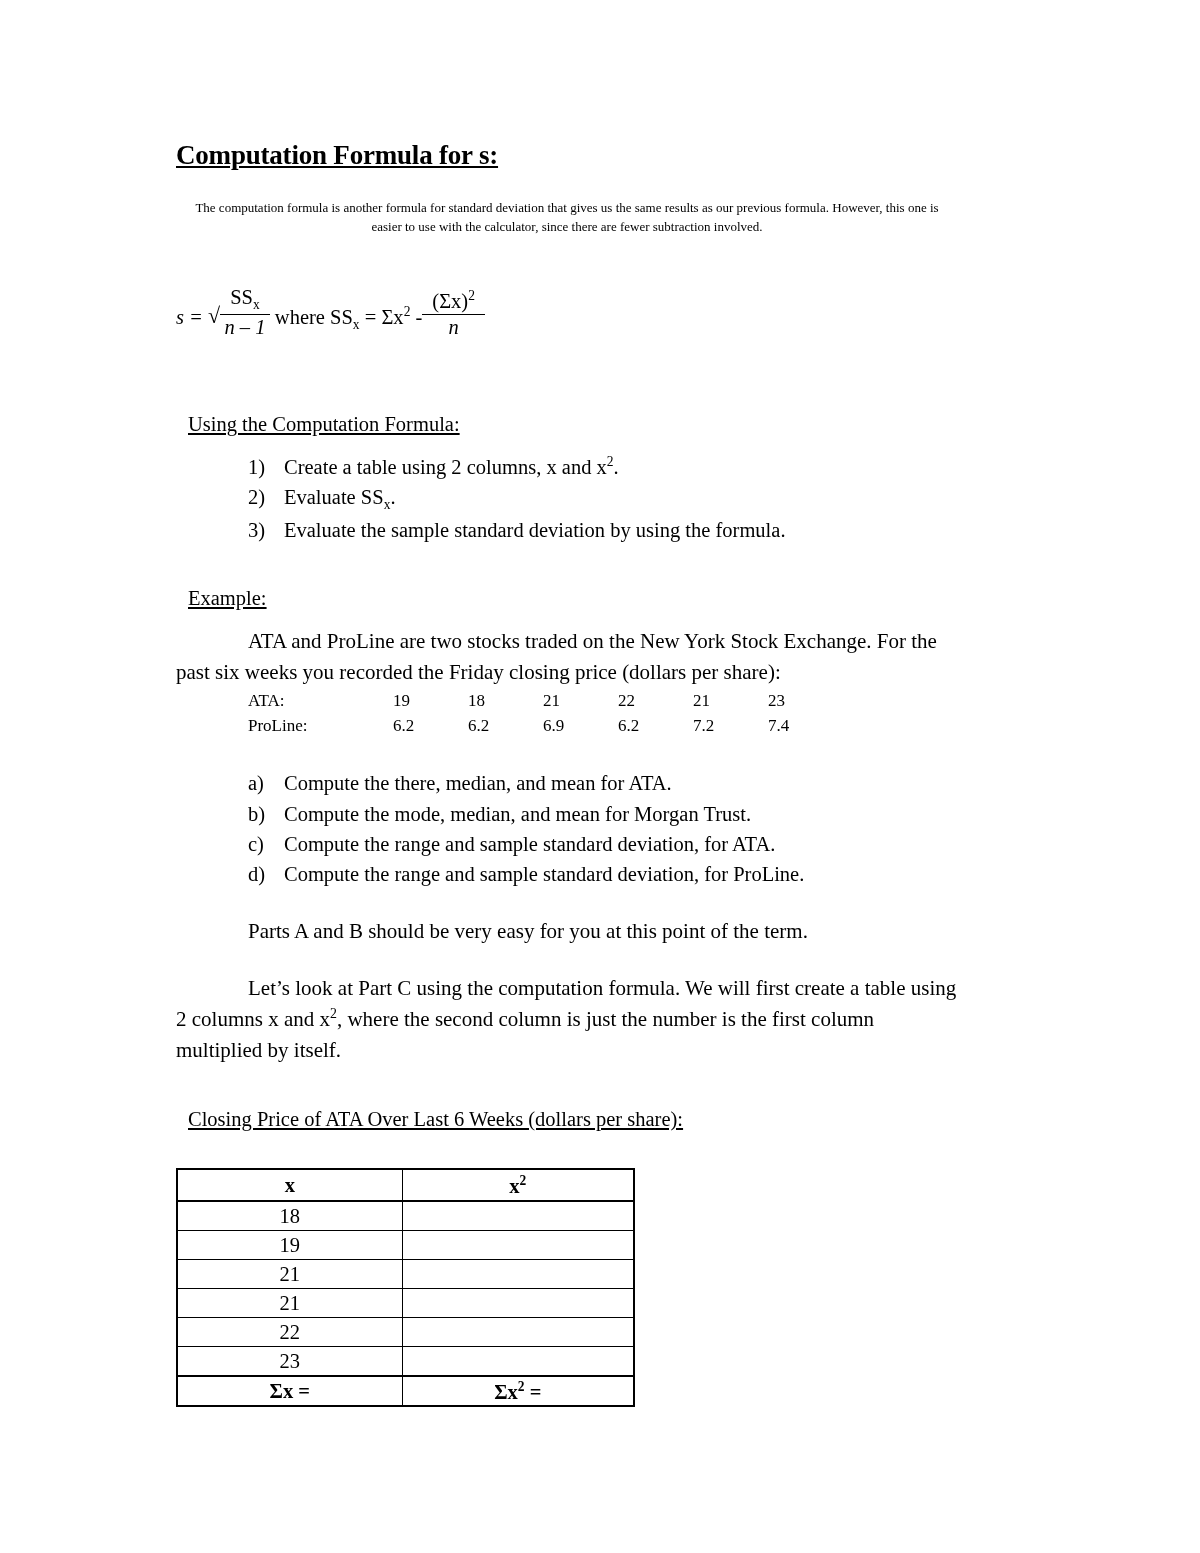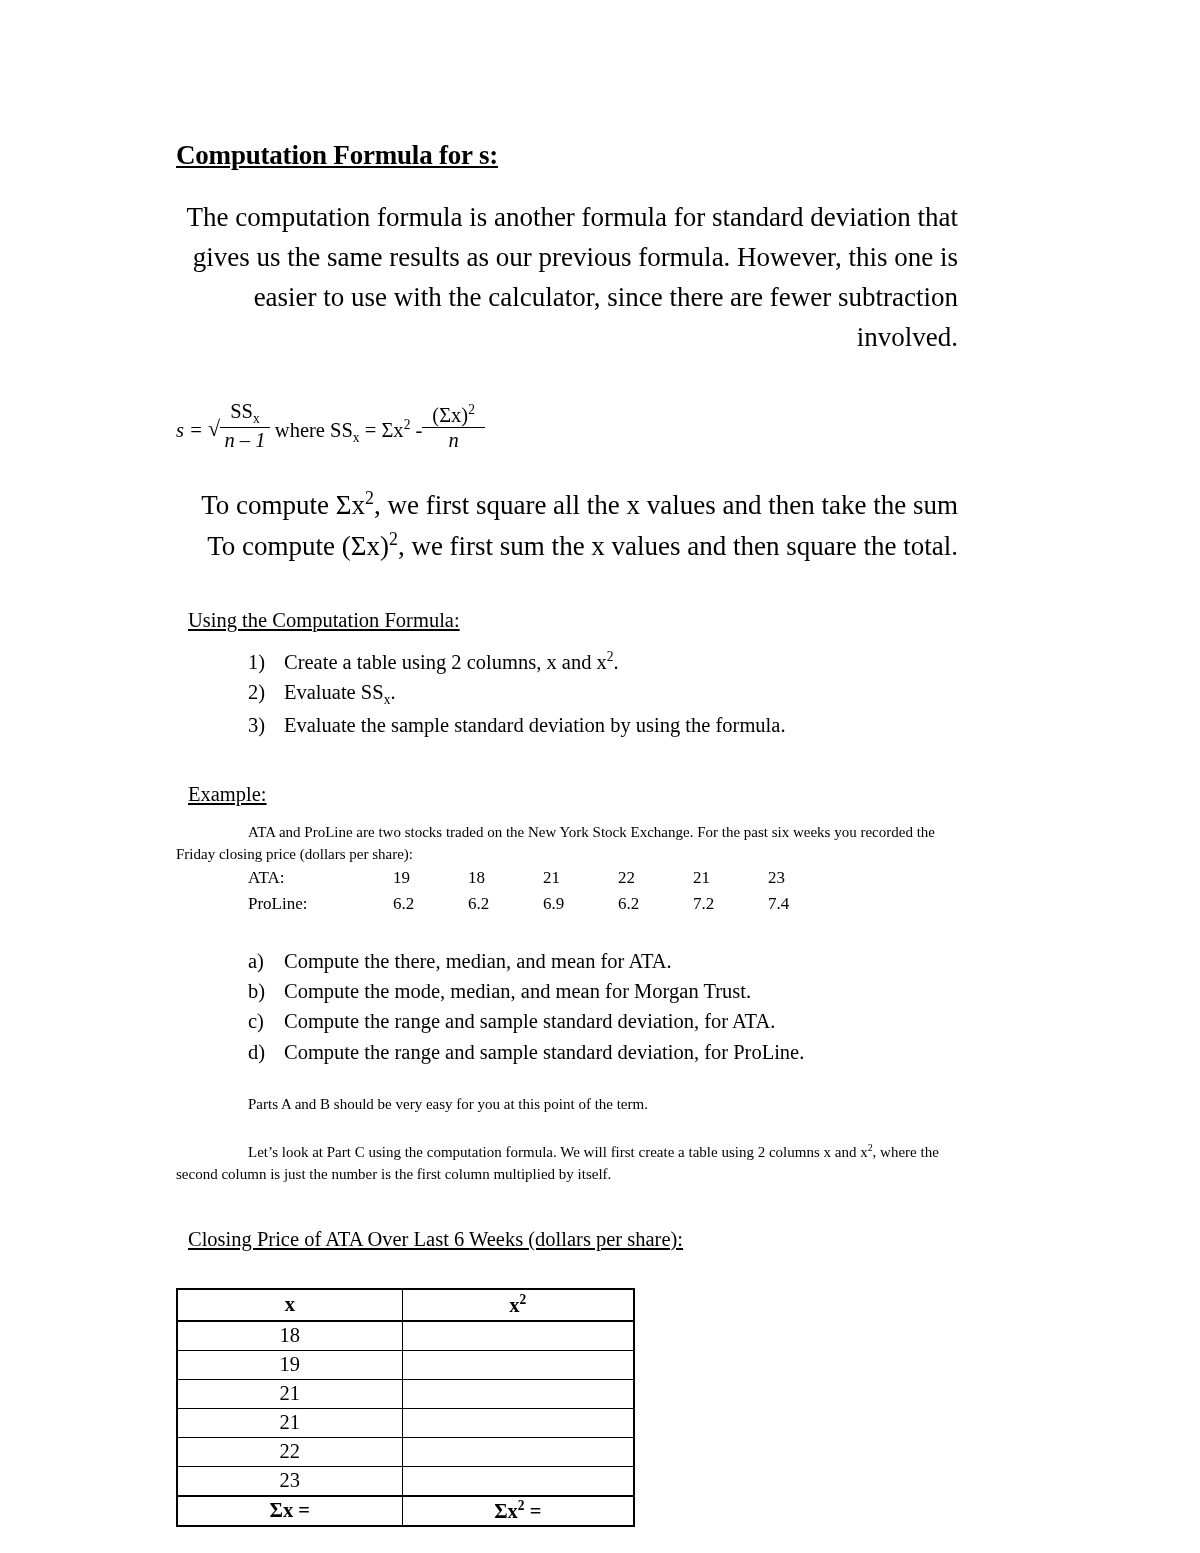--- a/index.html
+++ b/index.html
@@ -24,24 +24,24 @@
   }
   .doc-title {
     font-size: 27px;
     font-weight: bold;
     text-decoration: underline;
     line-height: 1.12;
     margin: 0 0 28px 0;
     letter-spacing: -0.2px;
   }
   p.body-text {
-    font-size: 27px;
-    line-height: 1.48;
-    margin: 0;
-    text-align: right;
+    font-size: 13px;
+    line-height: 1.48;
+    margin: 8px;
+    text-align: center;
   }
   .gap-22 { height: 22px; }
   .gap-26 { height: 26px; }
   .gap-30 { height: 30px; }
   .gap-34 { height: 34px; }
   .gap-38 { height: 38px; }
 
   
   .formula {
     font-size: 20.5px;
@@ -99,21 +99,21 @@
   }
   ol.doc-list li .marker {
     position: absolute;
     left: 72px;
     width: 34px;
     text-align: left;
   }
 
   
   p.indent-para {
-    font-size: 15px;
+    font-size: 21px;
     line-height: 1.48;
     margin: 0;
     text-indent: 72px;
   }
 
   
   .stock-rows {
     font-size: 17px;
     line-height: 1.48;
     margin: 0;
@@ -164,23 +164,20 @@
   <div class="formula">
     <span class="ital">s =</span>
     <span class="radical">√</span><span class="frac"><span class="num"><span>SS</span><sub class="sub-x">x</sub></span><span class="den ital">n – 1</span></span>
     <span><span>where SS</span><sub class="sub-x">x</sub></span>
     <span><span>= Σx</span><sup class="sup-2">2</sup></span>
     <span>-</span><span class="frac"><span class="num"><span>(Σx)</span><sup class="sup-2">2</sup></span><span class="den ital">n</span></span>
   </div>
 
   <div class="gap-38"></div>
 
-  <p class="body-text">
-    <span>To compute Σx</span><sup class="sup-2">2</sup><span>, we first square all the x values and then take the sum   To compute (Σx)</span><sup class="sup-2">2</sup><span>, we first sum the x values and then square the total.</span>
-  </p>
 
   <div class="gap-26"></div>
 
   <p class="uhead"><span class="u">Using the Computation Formula:</span></p>
 
   <ol class="doc-list">
     <li>
       <span class="marker">1)</span><span>Create a table using 2 columns, x and x</span><sup class="sup-2">2</sup><span>.</span>
     </li>
     <li>

